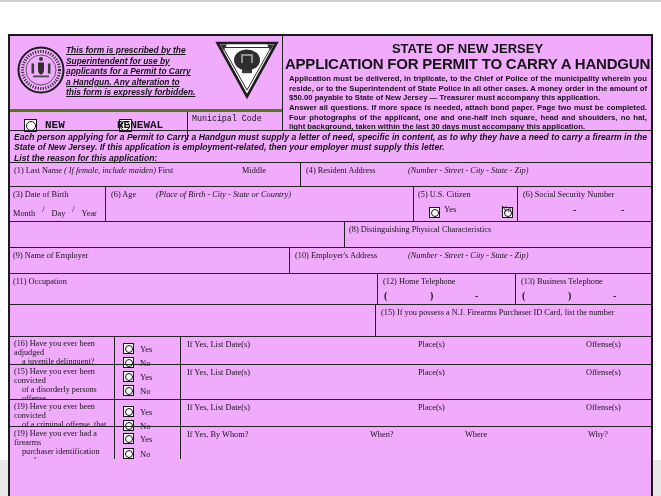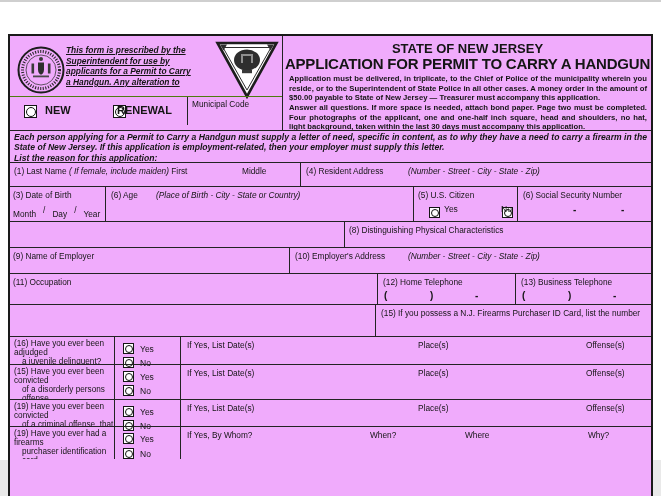--- a/index.html
+++ b/index.html
@@ -3,31 +3,31 @@
 <meta charset="utf-8">
 <style>
   html,body{margin:0;padding:0;background:#fff;}
   #screen{position:relative;width:661px;height:496px;background:#ffffff;overflow:hidden;
           font-family:"Liberation Sans",sans-serif;color:#151515;}
   .abs{position:absolute;}
   #topstrip{left:0;top:0;width:661px;height:2px;background:#cfcfcf;}
   #bottomarea{left:0;top:460px;width:661px;height:36px;background:#e9e9e9;}
   #form{left:8px;top:34px;width:645px;height:481px;border:2px solid #1a1a1a;box-sizing:border-box;background:#f0abfc;}
   .row{left:0;right:0;border-top:1px solid #232323;}
-  .cell{top:0;bottom:0;}
+  .cell{top:0;bottom:0;font-family:Liberation Serif, serif;}
   .bl{border-left:1px solid #232323;}
   .lbl{font-size:8.3px;line-height:10px;}
   .it{font-style:italic;}
   .b{font-weight:bold;}
   
   #hdr-left{left:0;top:0;width:272px;height:94px;}
   #hdr-right{left:272px;top:0;width:369px;height:94px;border-left:1px solid #232323;}
   #prescribe{left:56px;top:9px;width:148px;font-size:8.4px;line-height:10.6px;font-weight:bold;font-style:italic;}
   #prescribe div{text-decoration:underline;text-align:justify;}
-  #hdr-bottom{left:0;right:0;top:60px;height:28px;border-top:1px solid #4d7c0f;}
+  #hdr-bottom{left:0;right:0;top:73px;height:28px;border-top:3px solid #4d7c0f;font-family:Liberation Mono, monospace;}
   #municipal{left:177px;top:0;bottom:0;width:95px;border-left:1px solid #232323;}
   .state-title{top:5px;left:0;right:0;text-align:center;font-weight:bold;font-size:13px;}
   .app-title{top:19px;left:0;right:0;text-align:center;font-weight:bold;font-size:15px;letter-spacing:-0.2px;white-space:nowrap;}
   .hdr-para{left:6px;right:5px;font-size:7.7px;line-height:9.6px;font-weight:bold;text-align:justify;}
   
   .cb{width:11px;height:11px;border:1.5px solid #151515;display:inline-block;box-sizing:border-box;position:relative;background:#fff;}
   .cb::after{content:"";position:absolute;left:0.5px;top:0.5px;right:0.5px;bottom:0.5px;border:1.3px solid #151515;border-radius:50%;}
   .cb.big{width:13px;height:13px;}
   .cbl{font-size:8.5px;}
   
@@ -61,20 +61,21 @@
         <rect x="14.5" y="17.5" width="2.6" height="10" fill="#3a3a3a"></rect>
         <rect x="30.9" y="17.5" width="2.6" height="10" fill="#3a3a3a"></rect>
         <circle cx="24" cy="13" r="2" fill="#3a3a3a"></circle>
         <rect x="16" y="29.5" width="16" height="1.8" fill="#4a4a4a"></rect>
       </svg>
       <div class="abs" id="prescribe">
           <div>This form is prescribed by the</div>
           <div>Superintendent for use by</div>
           <div>applicants for a Permit to Carry</div>
           <div>a Handgun.  Any alteration to</div>
+          <div>this form is expressly forbidden.</div>
         </div>
       <svg class="abs" style="left:205px;top:3px" width="64" height="61" viewBox="0 0 64 61">
         <path d="M2.5 4 L61.5 4 L32 57.5 Z" fill="#ffffff" stroke="#1d1d1d" stroke-width="2.6"></path>
         <path d="M8 8.5 L56 8.5 L32 51 Z" fill="none" stroke="#2e2e2e" stroke-width="1"></path>
         <ellipse cx="32" cy="21" rx="13" ry="10.5" fill="#2e2e2e"></ellipse>
         <rect x="26" y="15" width="12" height="9" fill="#8f8f8f"></rect>
         <rect x="28" y="17" width="8" height="7" fill="#2e2e2e"></rect>
         <rect x="27" y="31" width="10" height="3.2" fill="#3a3a3a"></rect>
         <path d="M5 5.5 l7 0 l-3.5 6 z" fill="#2e2e2e"></path>
         <path d="M52 5.5 l7 0 l-3.5 6 z" fill="#2e2e2e"></path>

